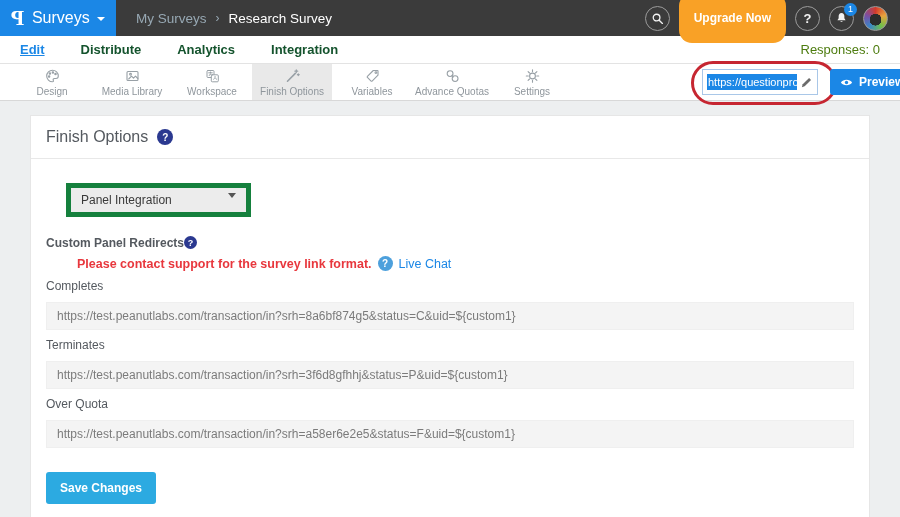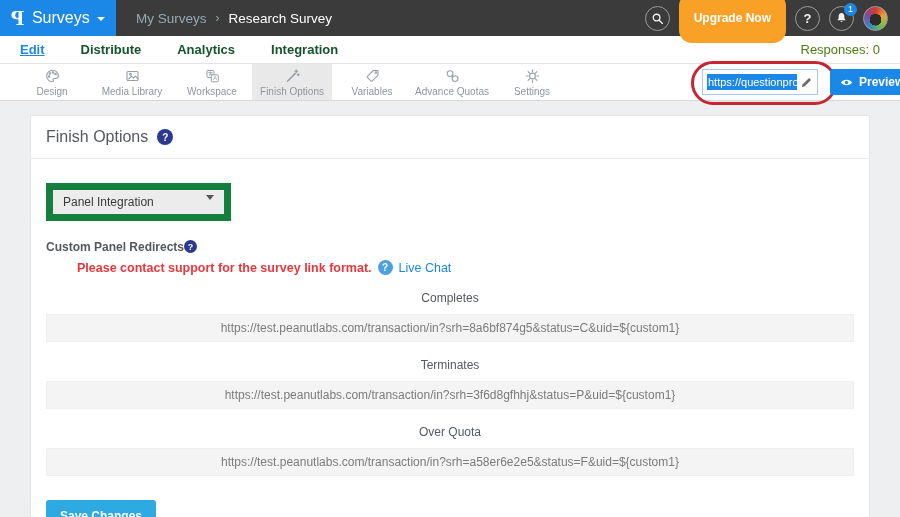--- a/index.html
+++ b/index.html
@@ -50,28 +50,28 @@
 
   
   .page { padding:14px 30px; }
   .card { background:#fff; border:1px solid #E6E6E6; }
   .card-header { padding:12px 15px; display:flex; align-items:center; gap:9px; border-bottom:1px solid #E8E8E8; }
   .card-title { font-size:16px; color:#54595F; }
   .help-badge { width:16px; height:16px; border-radius:50%; background:#2B3990; color:#fff; font-size:10px; font-weight:bold; display:inline-flex; align-items:center; justify-content:center; cursor:pointer; flex:none; }
   .help-badge.sm { width:13px; height:13px; font-size:9px; }
   .help-badge.chat { background:#4DA0DC; width:15px; height:15px; }
   .card-body { padding:24px 15px 22px; }
-  .dropdown { width:185px; background:#ECECEC; border:7px solid #15803d; padding:5px 10px; font-size:12px; color:#3A3A3A; display:flex; justify-content:space-between; cursor:pointer; }
+  .dropdown { width:185px; background:#ECECEC; border:5px solid #15803d; padding:5px 10px; font-size:12px; color:#3A3A3A; display:flex; justify-content:space-between; cursor:pointer;margin-left:20px; }
   .caret-dark { width:0; height:0; border-left:4px solid transparent; border-right:4px solid transparent; border-top:5px solid #555; }
   .section-row { margin-top:19px; display:flex; align-items:flex-start; gap:0; }
   .section-title { font-size:12px; font-weight:bold; color:#54595F; }
   .warning-row { margin-top:6px; display:flex; align-items:center; gap:6px; }
   .warning-text { color:#E8373D; font-size:12.5px; font-weight:bold;margin-left:31px; }
   .live-chat { color:#1B87E6; font-size:12.5px; cursor:pointer; }
-  .field-group { margin-top:16px;text-align:center; }
+  .field-group { margin-top:8px; }
   .field-group:first-of-type { margin-top:18px; }
   .field-label { font-size:12px; color:#54595F; margin-bottom:9px; }
   .field-value { background:#F4F4F4; border:1px solid #EFEFEF; padding:6px 10px; font-size:12px; color:#7B7B7B; white-space:nowrap; overflow:hidden; }
   .save-btn { margin-top:24px; background:#2CAAE1; color:#fff; font-weight:bold; font-size:12px; border:none; border-radius:3px; padding:9px 14px; cursor:pointer; }
 </style>
 </head>
 <body>
 
 <div class="header">
   <div class="logo-block">

